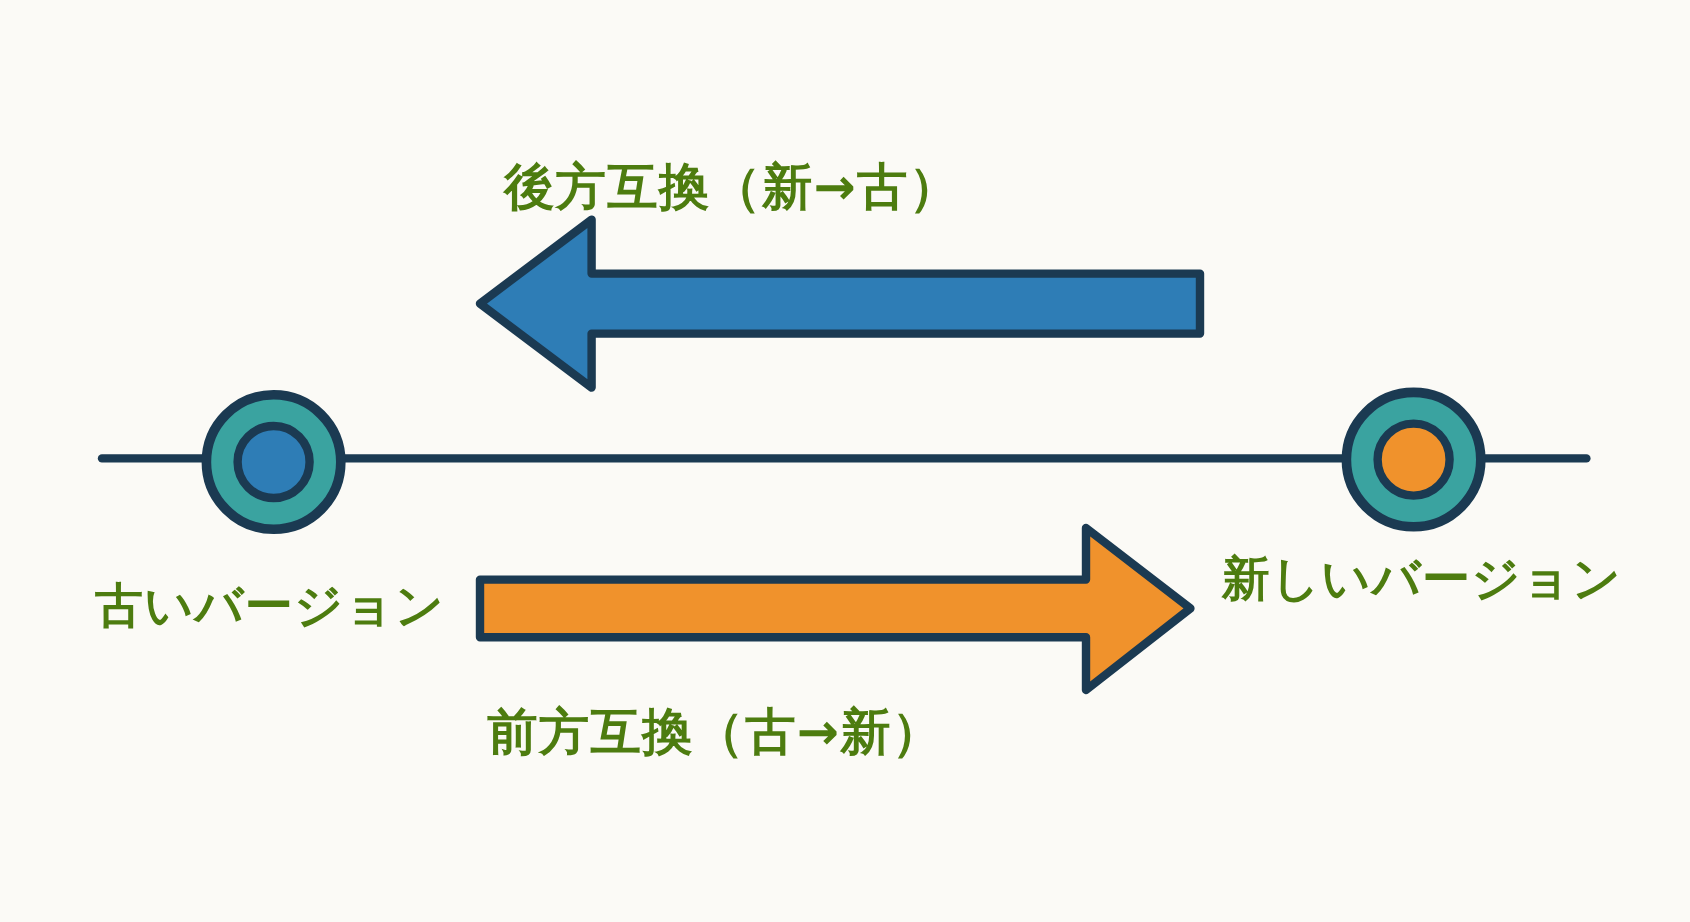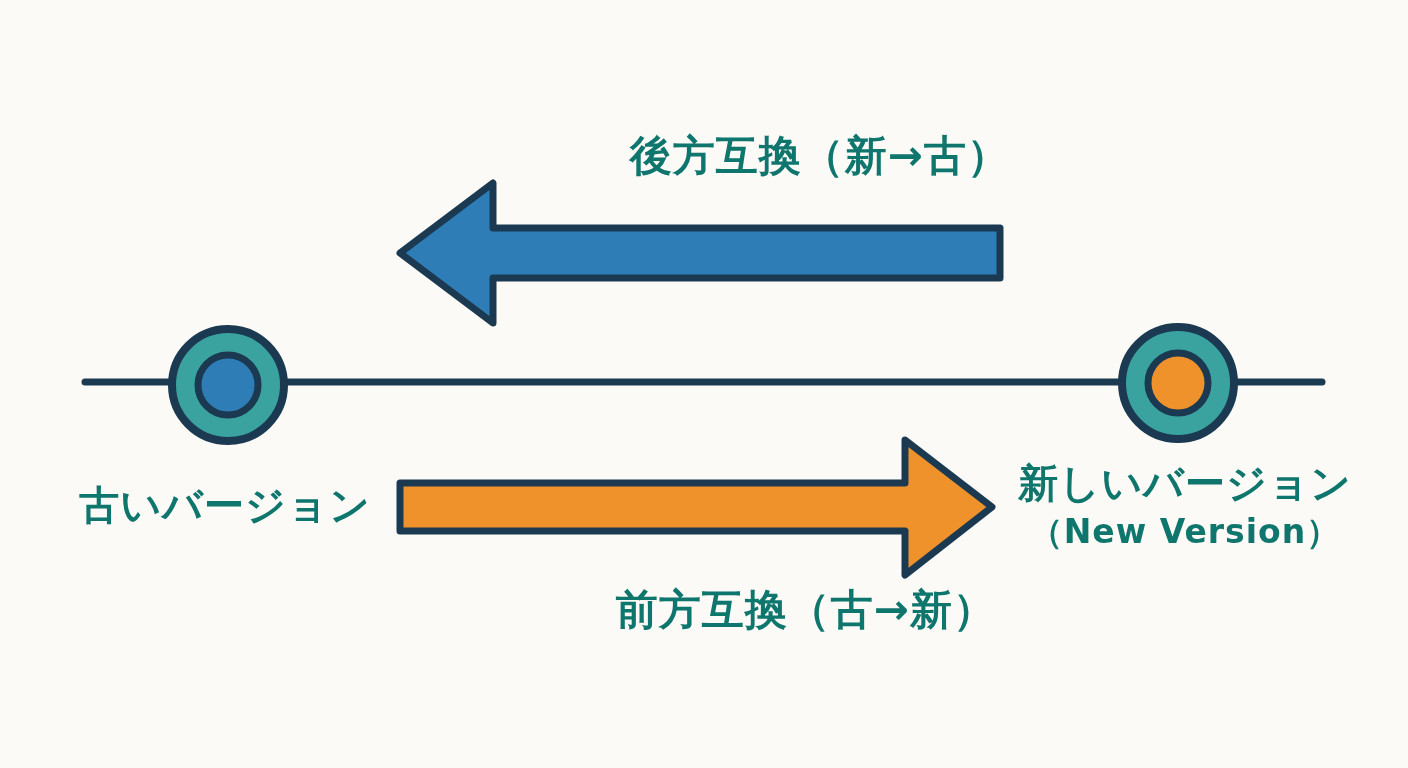--- a/index.html
+++ b/index.html
@@ -18,23 +18,23 @@
     width: 1408px;
     height: 768px;
   }
   .diagram svg {
     position: absolute;
     left: 0;
     top: 0;
   }
   .label {
     position: absolute;
-    color: #0f766e;
+    color: #4d7c0f;
     font-weight: bold;
-    text-align: right;
+    text-align: left;
     white-space: nowrap;
     letter-spacing: 1px;
   }
   .arrow-label {
     font-size: 42px;
   }
   .backward-label {
     left: 420px;
     width: 590px;
     top: 128px;
@@ -94,16 +94,15 @@
   <div class="label arrow-label backward-label">後方互換（新→古）</div>
 
   <div class="label arrow-label forward-label">前方互換（古→新）</div>
 
   <div class="label node-label old-label">
     <span class="ja">古いバージョン</span>
   </div>
 
   <div class="label node-label new-label">
     <span class="ja">新しいバージョン</span>
-    <span class="en">（New Version）</span>
   </div>
 
 </div>
 
 </body></html>

